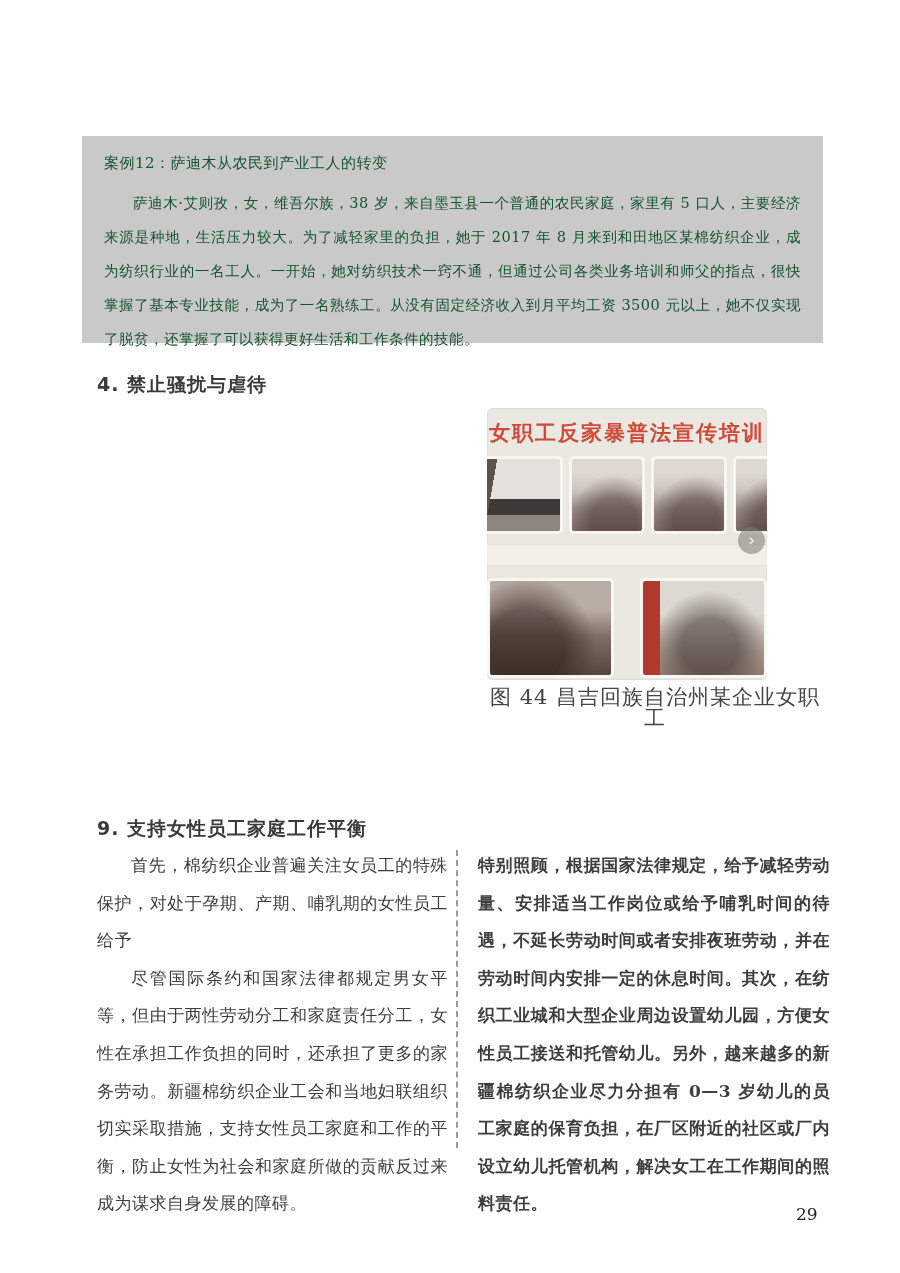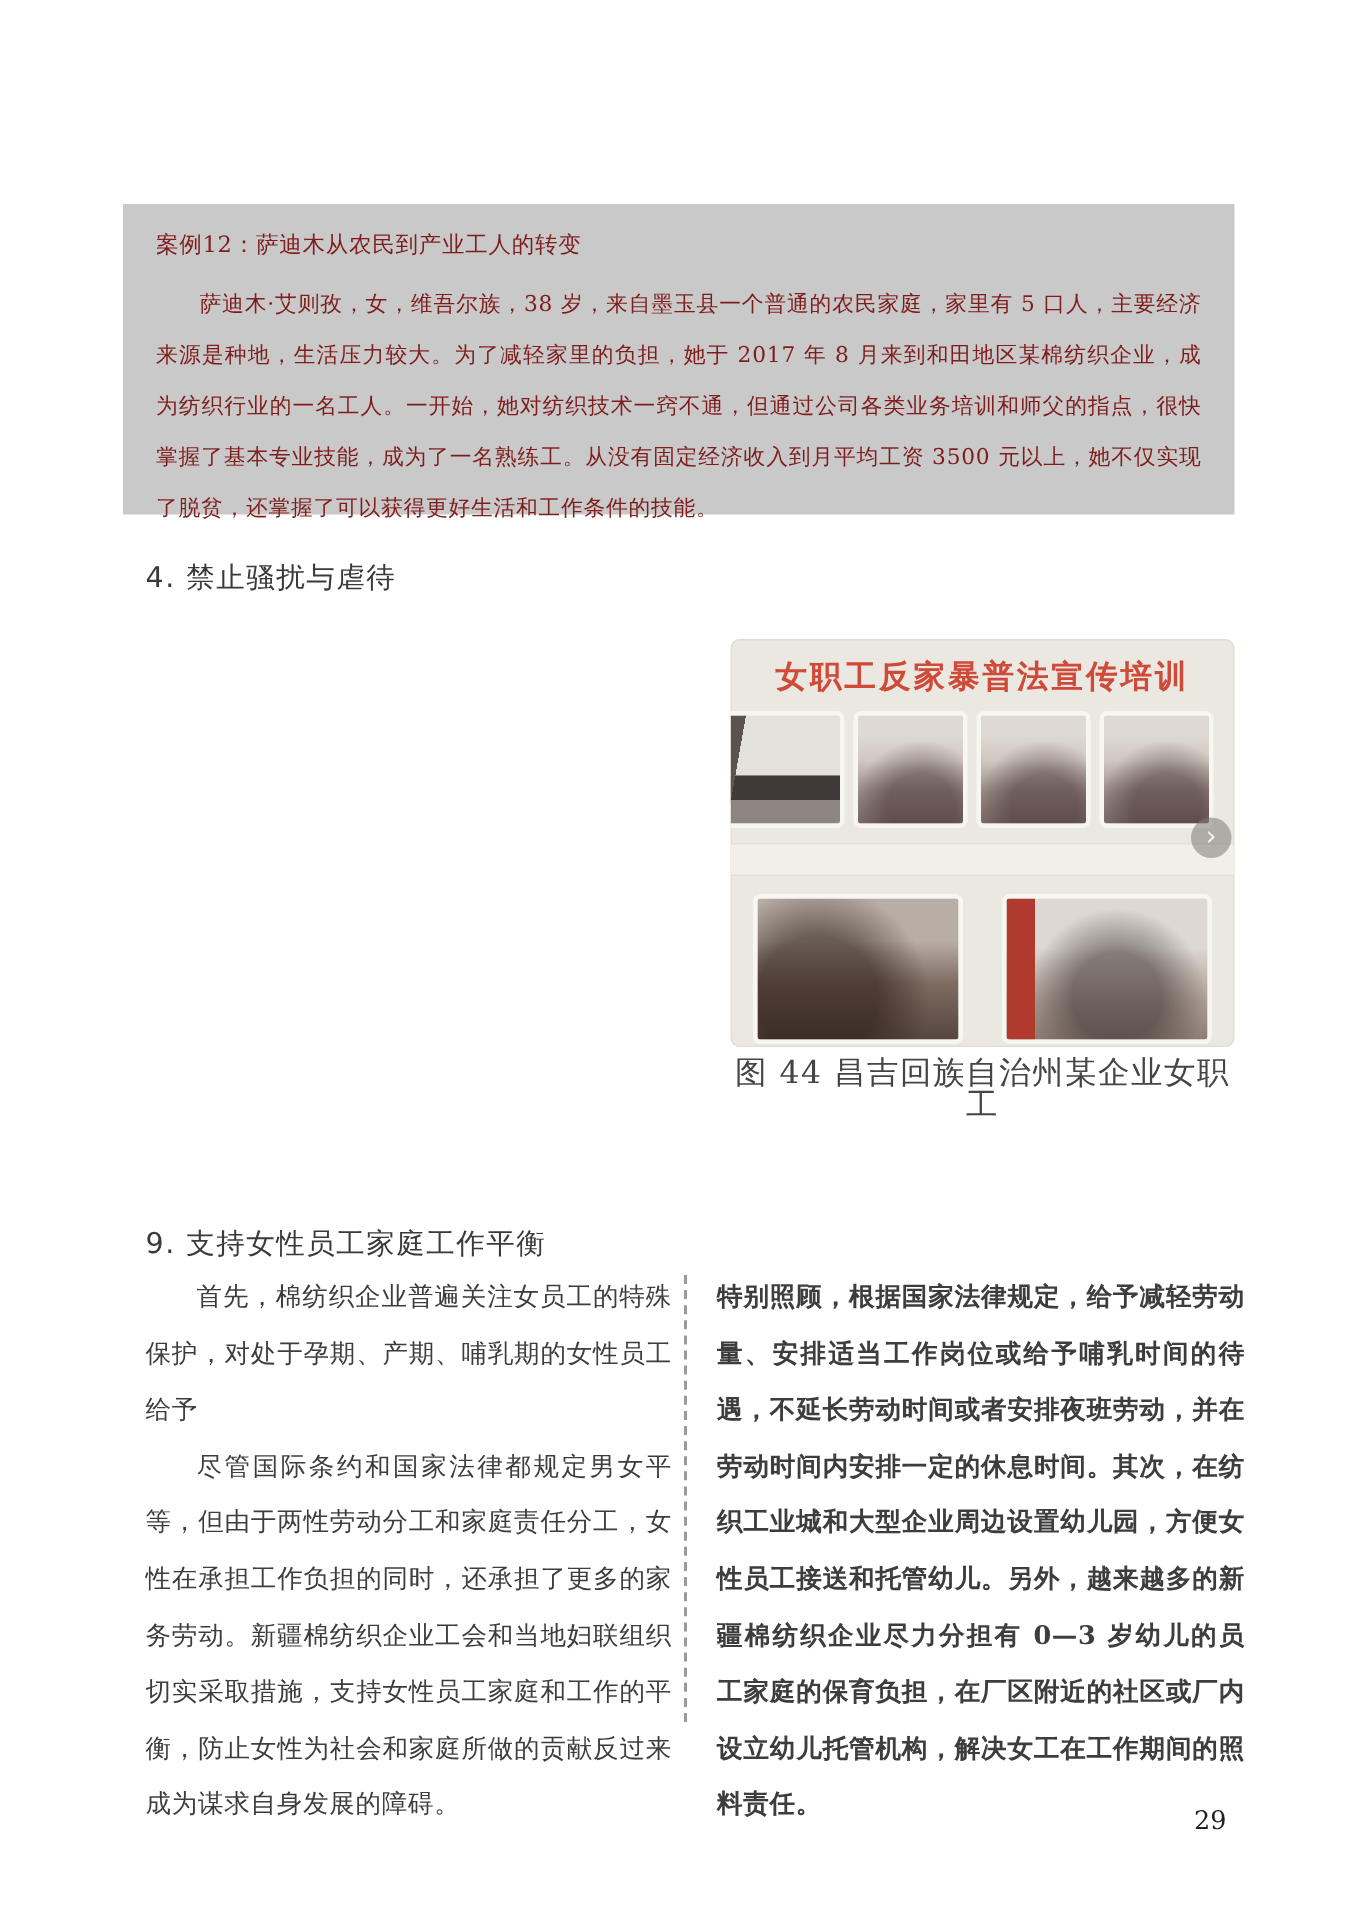--- a/index.html
+++ b/index.html
@@ -12,60 +12,59 @@
     overflow:hidden;
   }
   .page{position:absolute;inset:0;background:#fff;}
 
   
   .case-box{
     position:absolute;left:82px;top:136px;width:741px;height:207px;
     background:#c9c9c9;
     box-sizing:border-box;
     padding:16px 22px 12px 22px;
-    color:#7f1d1d;
+    color:#14532d;
   }
   .case-title{
     font-size:15px;line-height:22px;letter-spacing:.5px;
   }
   .case-body{
     margin-top:12px;
     font-size:14.5px;line-height:34px;
     text-align:justify;text-indent:2em;letter-spacing:.5px;
   }
 
   
   .sec-heading{
     position:absolute;left:97px;
     font-family:"DejaVu Sans","Liberation Sans",sans-serif;
-    font-size:19px;font-weight:400;color:#3a3a3a;letter-spacing:1px;
+    font-size:19px;font-weight:700;color:#3a3a3a;letter-spacing:1px;
   }
   #sec4-heading{top:372px;}
   #sec5-heading{top:816px;}
 
   
   .sec4-left{
     position:absolute;left:97px;top:403px;width:366px;
     font-size:17px;line-height:36.6px;
     text-align:justify;letter-spacing:.5px;
   }
   .sec4-left p{margin:0;text-indent:2em;}
 
   
   .figure{
     position:absolute;left:487px;top:408px;width:336px;
   }
   .photo-board{
     position:relative;
-    width:336px;height:272px;
+    width:280px;height:272px;
     background:#eae8e0;
     border-radius:6px;
     box-shadow:0 0 0 1px #e0ded6 inset;
     overflow:hidden;
-    margin-top:18px;
   }
   .board-title{
     font-family:"DejaVu Sans","Liberation Sans",sans-serif;
     font-weight:700;font-size:21px;letter-spacing:2px;
     color:#cf4a38;text-align:center;
     padding:11px 0 9px 0;
   }
   .photo-row1{
     display:flex;gap:6px;padding:0 6px 0 0;
   }

